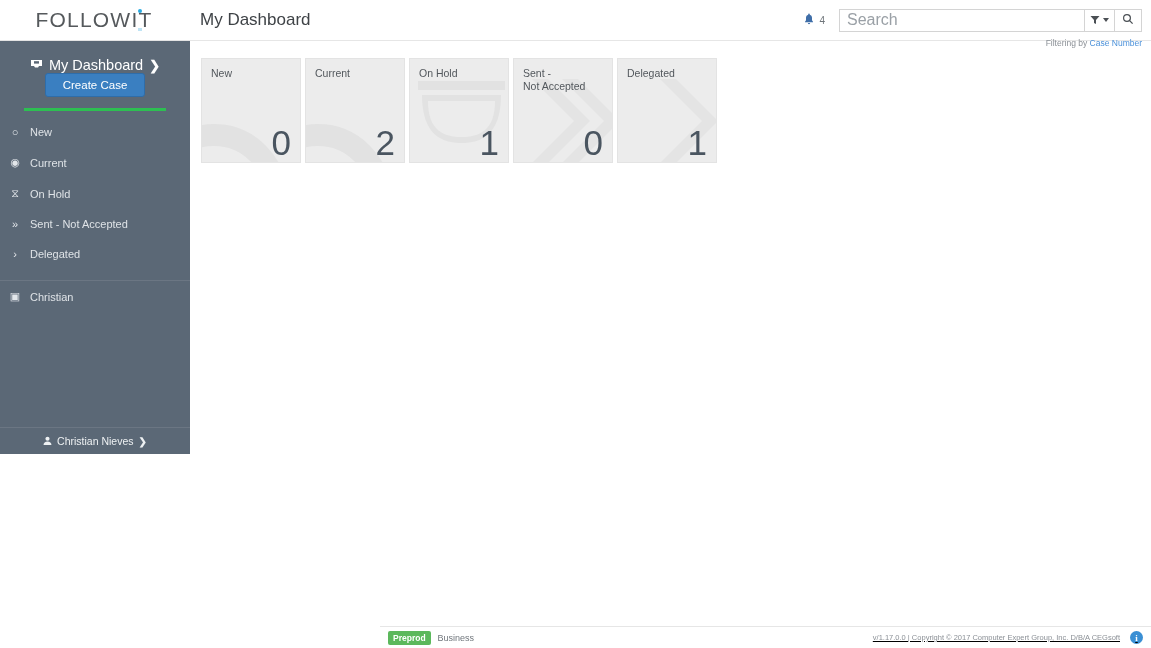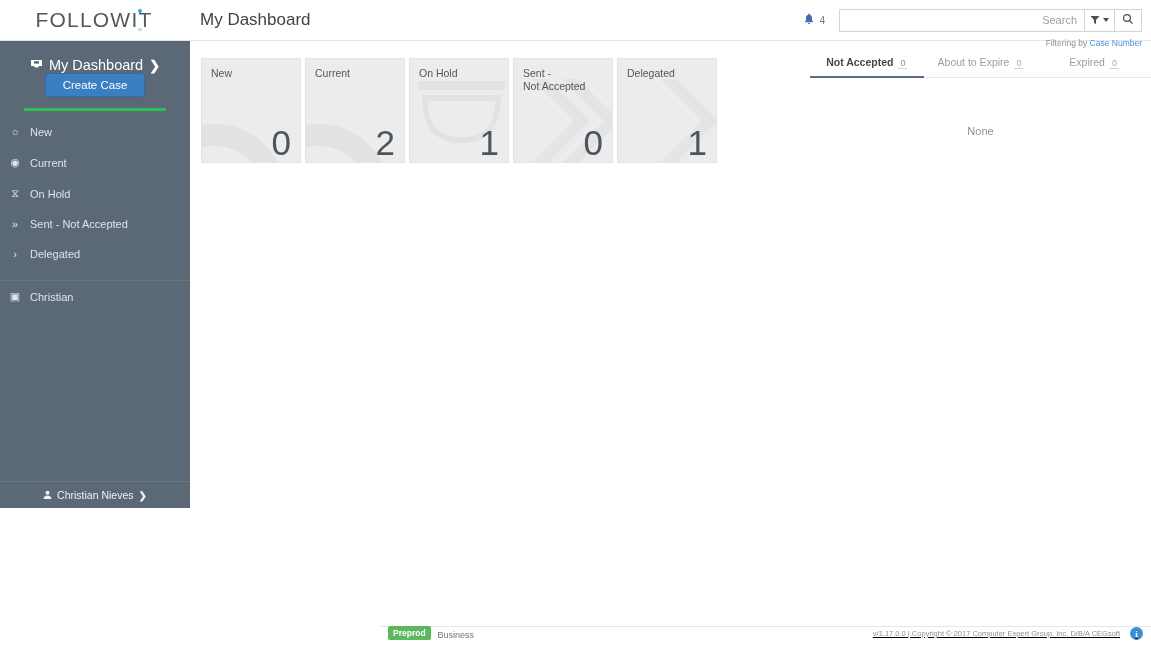--- a/index.html
+++ b/index.html
@@ -6,21 +6,21 @@
   html, body {
     width: 1151px; height: 648px;
     font-family: "Liberation Sans", sans-serif;
     background: #ffffff;
     overflow: hidden;
   }
   #app { position: relative; width: 1151px; height: 648px; display: flex; }
 
   
   .sidebar {
-    width: 190px; height: 508px;
+    width: 190px; height: 454px;
     background: #5b6876;
     display: flex; flex-direction: column;
     flex: 0 0 190px;
     position: relative;
   }
   .logo-box {
     height: 41px; background: #ffffff;
     display: flex; align-items: center; justify-content: center;
     border-bottom: 1px solid #e4e4e4;
   }
@@ -89,22 +89,22 @@
   }
   .page-title { font-size: 17px; color: #3f4347; margin-left: 10px; font-weight: 400; }
   .top-right { margin-left: auto; display: flex; align-items: center; position: relative; padding-right: 9px; }
 
   .bell-wrap { display: flex; align-items: center; gap: 5px; margin-right: 14px; cursor: pointer; }
   .bell-count { font-size: 10px; color: #6e7479; }
 
   .search-group { display: flex; align-items: stretch; height: 23px; }
   .search-input {
     width: 245px; border: 1px solid #d4d4d4; border-right: none;
-    font-size: 11px; padding: 0 7px; color: #55595c; outline: none;
-    font-family: "Liberation Sans", sans-serif; background: #fff; text-align: right;
+    font-size: 16px; padding: 0 7px; color: #55595c; outline: none;
+    font-family: "Liberation Sans", sans-serif; background: #fff;
   }
   .search-input::placeholder { color: #9aa0a6; }
   .sq-btn {
     width: 28px; border: 1px solid #d4d4d4; background: #fff;
     display: flex; align-items: center; justify-content: center;
     cursor: pointer; color: #4a4f54;
   }
   .sq-btn.filter { border-right: none; gap: 3px; width: 30px; }
   .caret { width: 0; height: 0; border-left: 3px solid transparent; border-right: 3px solid transparent; border-top: 4px solid #4a4f54; }
 
@@ -151,21 +151,21 @@
     font-size: 9px; margin-left: 5px; color: #a7acb2; font-weight: normal;
     border-bottom: 1px solid #cfd3d7; padding: 0 2px;
   }
   .tab.active .tab-count { color: #8a9097; }
   .none-text { text-align: center; font-size: 11px; color: #8b9096; margin-top: 47px; }
 
   
   .footer {
     position: absolute; left: 190px; right: 0; bottom: 0; height: 22px;
     border-top: 1px solid #e6e6e6; background: #fff;
-    display: flex; align-items: flex-end; padding: 8px 8px; margin-top: 12px;
+    display: flex; align-items: center; padding: 0 8px; margin-top: 12px;
   }
   .badge-preprod {
     background: #5cb85c; color: #fff; font-size: 8.5px;
     padding: 2px 5px; border-radius: 2px; margin-right: 7px; font-weight: bold;
   }
   .footer-env { font-size: 9px; color: #70767c; }
   .footer-right { margin-left: auto; display: flex; align-items: center; gap: 10px; text-decoration: underline; }
   .copyright { font-size: 7.5px; color: #8b9096; }
   .info-ico {
     width: 13px; height: 13px; border-radius: 50%; background: #3a8fd4;
@@ -336,34 +336,20 @@
             <svg class="wm" style="left:22px;top:18px" width="95" height="95" viewBox="0 0 95 95">
               <path d="M20 2 L62 44 L20 86 L36 86 L78 44 L36 2 Z" fill="#e4e4e4"></path>
             </svg>
             <div class="card-label">Delegated</div>
             <div class="card-value">1</div>
           </div>
 
         </div>
       </div>
 
-      <div class="right-panel">
-        <div class="tabs">
-          <div class="tab active">
-            <span>Not Accepted</span><span class="tab-count">0</span>
-          </div>
-          <div class="tab">
-            <span>About to Expire</span><span class="tab-count">0</span>
-          </div>
-          <div class="tab">
-            <span>Expired</span><span class="tab-count">0</span>
-          </div>
-        </div>
-        <div class="none-text">None</div>
-      </div>
 
     </div>
 
     <div class="footer">
       <span class="badge-preprod">Preprod</span>
       <span class="footer-env">Business</span>
       <div class="footer-right">
         <span class="copyright">v/1.17.0.0 | Copyright © 2017 Computer Expert Group, Inc. D/B/A CEGsoft</span>
         <span class="info-ico">i</span>
       </div>

